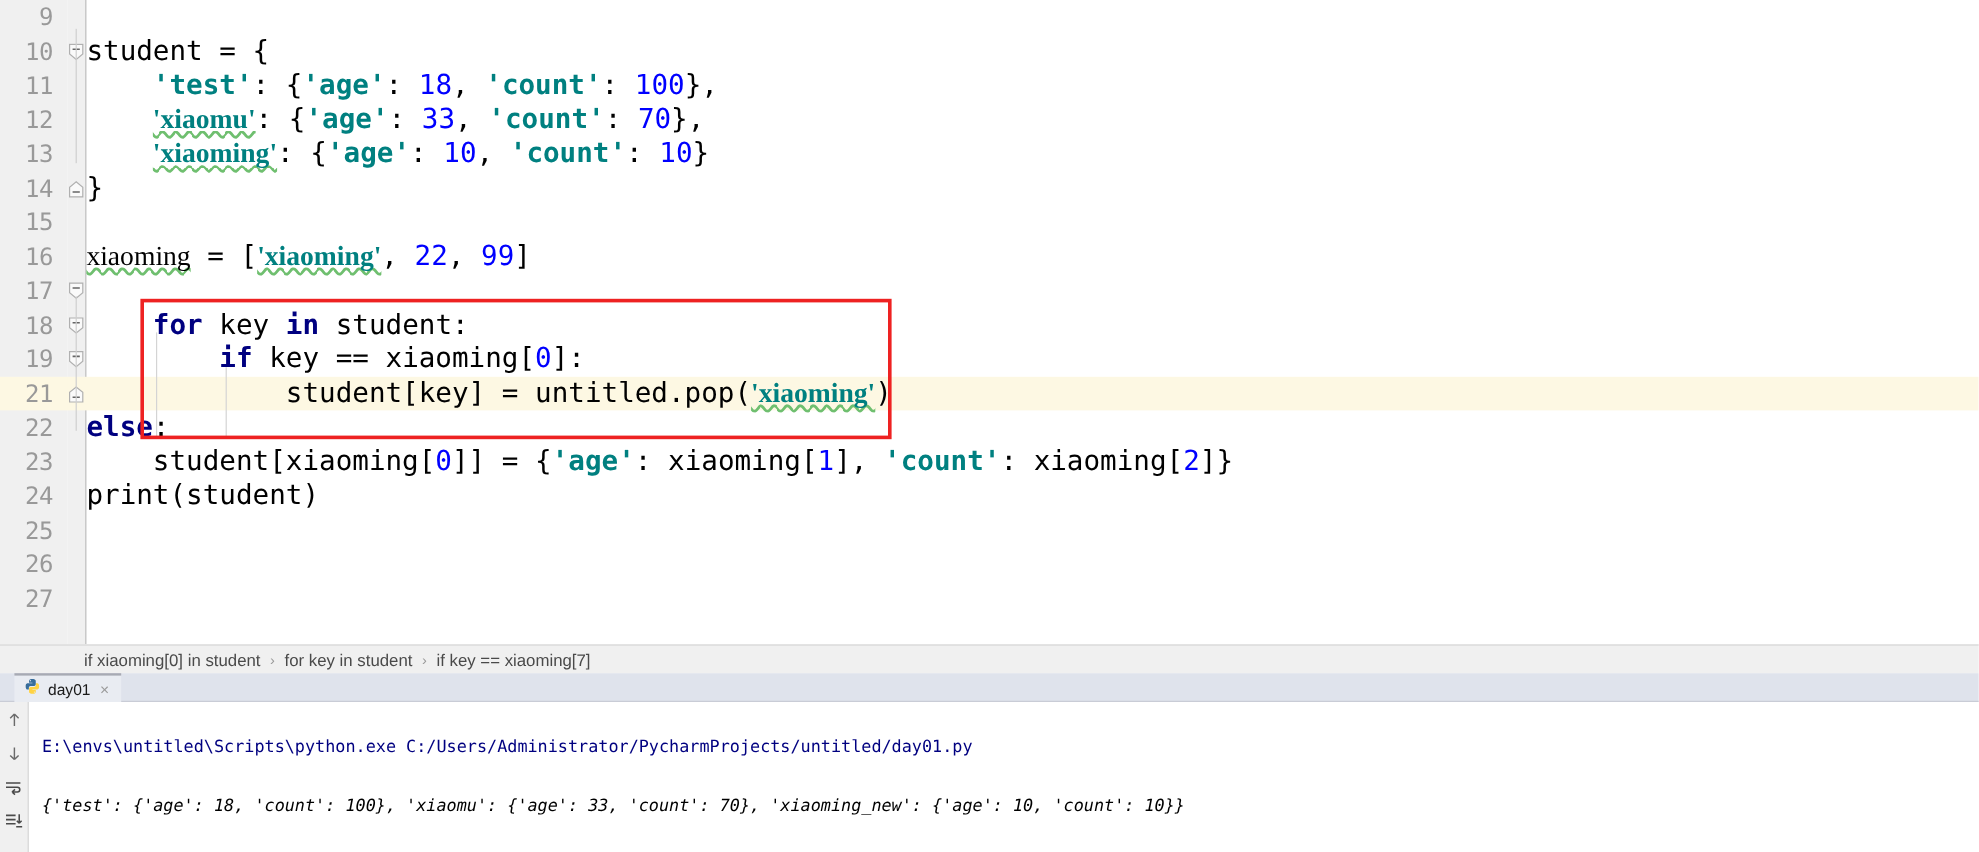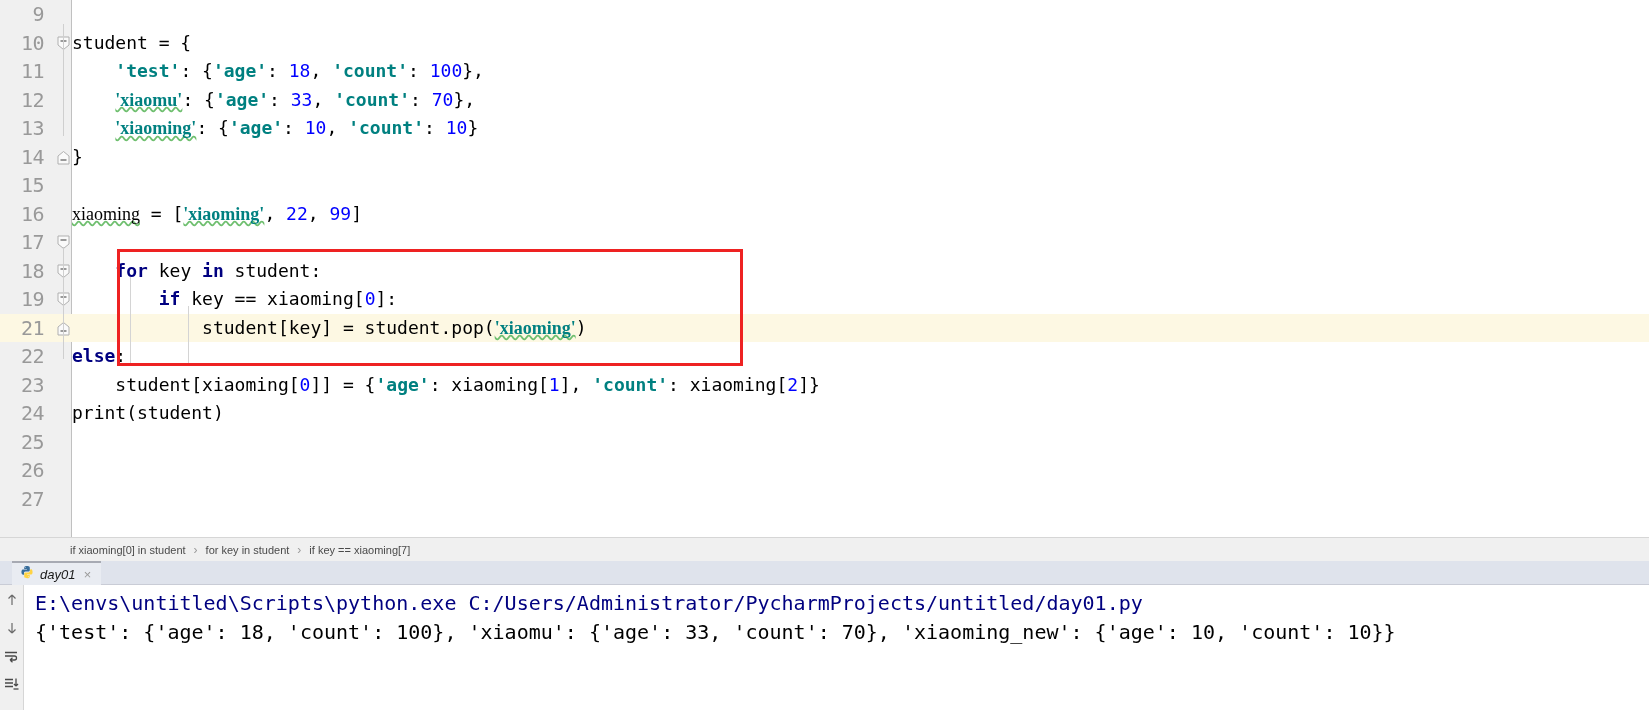--- a/index.html
+++ b/index.html
@@ -79,21 +79,21 @@
     font-family: "DejaVu Sans Mono", monospace;
     font-size: 20px;
     line-height: 28.5px;
     letter-spacing: -0.5px;
   }
 
   .code-text {
     position: absolute;
     left: 72px; top: 0;
     font-family: "DejaVu Sans Mono", monospace;
-    font-size: 18px;
+    font-size: 23px;
     line-height: 28.5px;
     color: #000000;
     white-space: pre;
     letter-spacing: 0px;
   }
 
   
   .kw   { color: #000080; font-weight: bold; }
   .str  { color: #008080; font-weight: bold; }
   .num  { color: #0000ff; }
@@ -138,21 +138,21 @@
     position: absolute;
     left: 0; top: 537px;
     width: 1649px; height: 24px;
     background: #f0f0f0;
     border-top: 1px solid #d6d6d6;
     display: flex;
     align-items: center;
     padding-left: 70px;
   }
   .crumb {
-    font-size: 11px;
+    font-size: 14px;
     color: #4a4a4a;
     font-family: "Liberation Sans", sans-serif;
     cursor: pointer;
   }
   .crumb-sep {
     font-size: 12px;
     color: #9a9a9a;
     margin: 0 8px;
   }
 
@@ -177,21 +177,20 @@
     position: absolute;
     left: 12px; top: 0;
     height: 24px;
     display: flex;
     align-items: center;
     padding: 0 10px 0 8px;
     background: #e9ecf2;
     border-top: 2px solid #a7aab3;
     cursor: pointer;
     gap: 6px;
-    font-style: italic;
   }
   .run-tab-label {
     font-size: 13px;
     color: #1a1a1a;
     font-family: "Liberation Sans", sans-serif;
   }
   .run-tab-close {
     font-size: 13px;
     color: #9a9a9a;
     margin-left: 2px;
@@ -221,26 +220,27 @@
   .console {
     position: absolute;
     left: 25px; top: 24px;
     right: 0; bottom: 0;
     background: #ffffff;
     padding: 4px 0 0 10px;
     overflow: hidden;
   }
   .console-line {
     font-family: "DejaVu Sans Mono", monospace;
-    font-size: 20px;
+    font-size: 14px;
     line-height: 29px;
     white-space: pre;
+    margin-top: 20px;
   }
   .console-line.cmd { color: #000080; }
-  .console-line.out { color: #000000; }
+  .console-line.out { color: #000000; font-style: italic; }
   .console-line.partial {
     color: #000080;
     overflow: hidden;
     height: 10px;
   }
 </style>
 </head>
 <body>
 
 <div id="app">
@@ -274,21 +274,21 @@
               <path d="M2 1 H13 V9 L7.5 13.5 L2 9 Z" fill="#fafafa" stroke="#b0b0b0" stroke-width="1"></path>
               <path d="M4.5 5 H10.5" stroke="#666" stroke-width="1.3"></path>
             </svg></span><span class="code-text"><span class="plain">    </span><span class="kw">for</span><span class="plain"> key </span><span class="kw">in</span><span class="plain"> student:</span></span></div>
         <div class="code-row"><span class="ln">19</span><span class="fold-icon" style="top: 7px;"><svg width="15" height="15" viewBox="0 0 15 15">
               <path d="M2 1 H13 V9 L7.5 13.5 L2 9 Z" fill="#fafafa" stroke="#b0b0b0" stroke-width="1"></path>
               <path d="M4.5 5 H10.5" stroke="#666" stroke-width="1.3"></path>
             </svg></span><span class="code-text"><span class="plain">        </span><span class="kw">if</span><span class="plain"> key == xiaoming[</span><span class="num">0</span><span class="plain">]:</span></span></div>
         <div class="code-row current"><span class="ln">21</span><span class="fold-icon" style="top: 7px;"><svg width="15" height="15" viewBox="0 0 15 15">
               <path d="M2 14 H13 V6 L7.5 1.5 L2 6 Z" fill="#fafafa" stroke="#b0b0b0" stroke-width="1"></path>
               <path d="M4.5 10 H10.5" stroke="#666" stroke-width="1.3"></path>
-            </svg></span><span class="code-text"><span class="plain">            student[key] = student.pop(</span><span class="str typo">'xiaoming'</span><span class="plain">)</span></span></div>
+            </svg></span><span class="code-text"><span class="plain">            student[key] = untitled.pop(</span><span class="str typo">'xiaoming'</span><span class="plain">)</span></span></div>
         <div class="code-row"><span class="ln">22</span><span class="code-text"><span class="kw">else</span><span class="plain">:</span></span></div>
         <div class="code-row"><span class="ln">23</span><span class="code-text"><span class="plain">    student[xiaoming[</span><span class="num">0</span><span class="plain">]] = {</span><span class="str">'age'</span><span class="plain">: xiaoming[</span><span class="num">1</span><span class="plain">], </span><span class="str">'count'</span><span class="plain">: xiaoming[</span><span class="num">2</span><span class="plain">]}</span></span></div>
         <div class="code-row"><span class="ln">24</span><span class="code-text"><span class="fn">print</span><span class="plain">(student)</span></span></div>
         <div class="code-row"><span class="ln">25</span><span class="code-text"></span></div>
         <div class="code-row"><span class="ln">26</span><span class="code-text"></span></div>
         <div class="code-row"><span class="ln">27</span><span class="code-text"></span></div>
       </div>
 
     <div class="guide-line" style="left:63px; top:24px;  height:112px;"></div>
     <div class="guide-line" style="left:63px; top:247px; height:112px;"></div>

